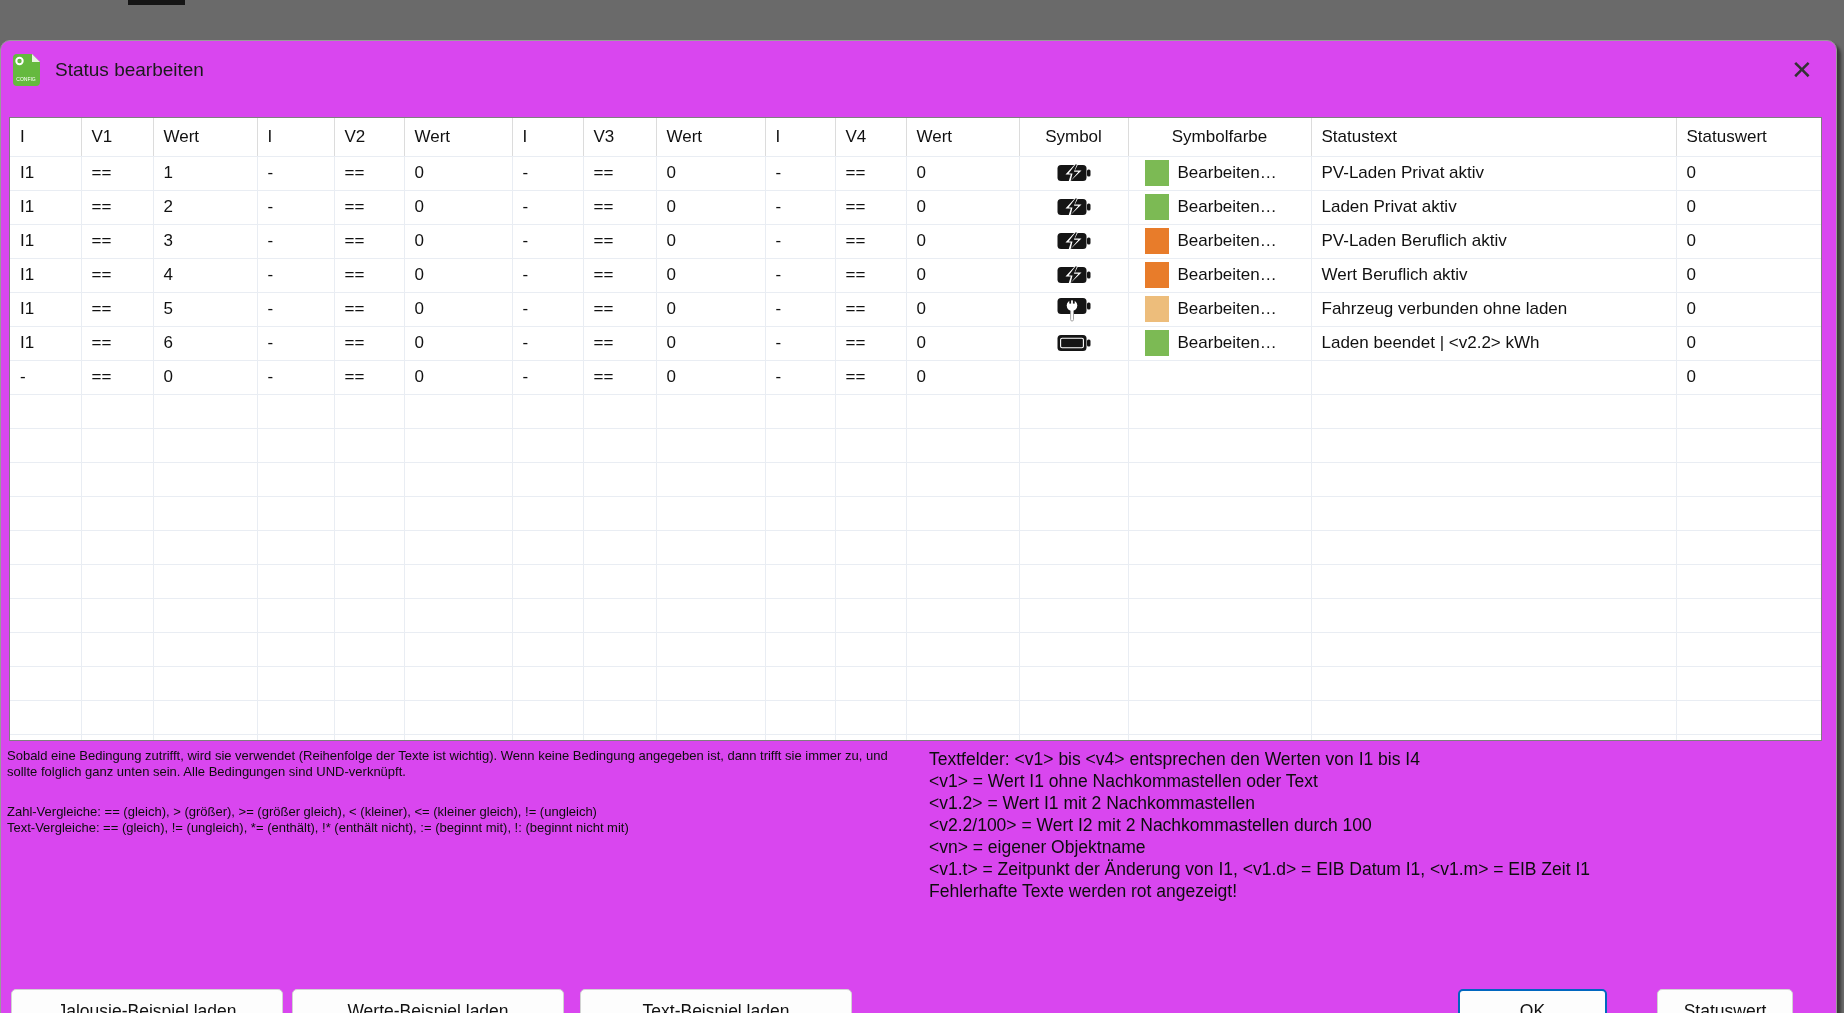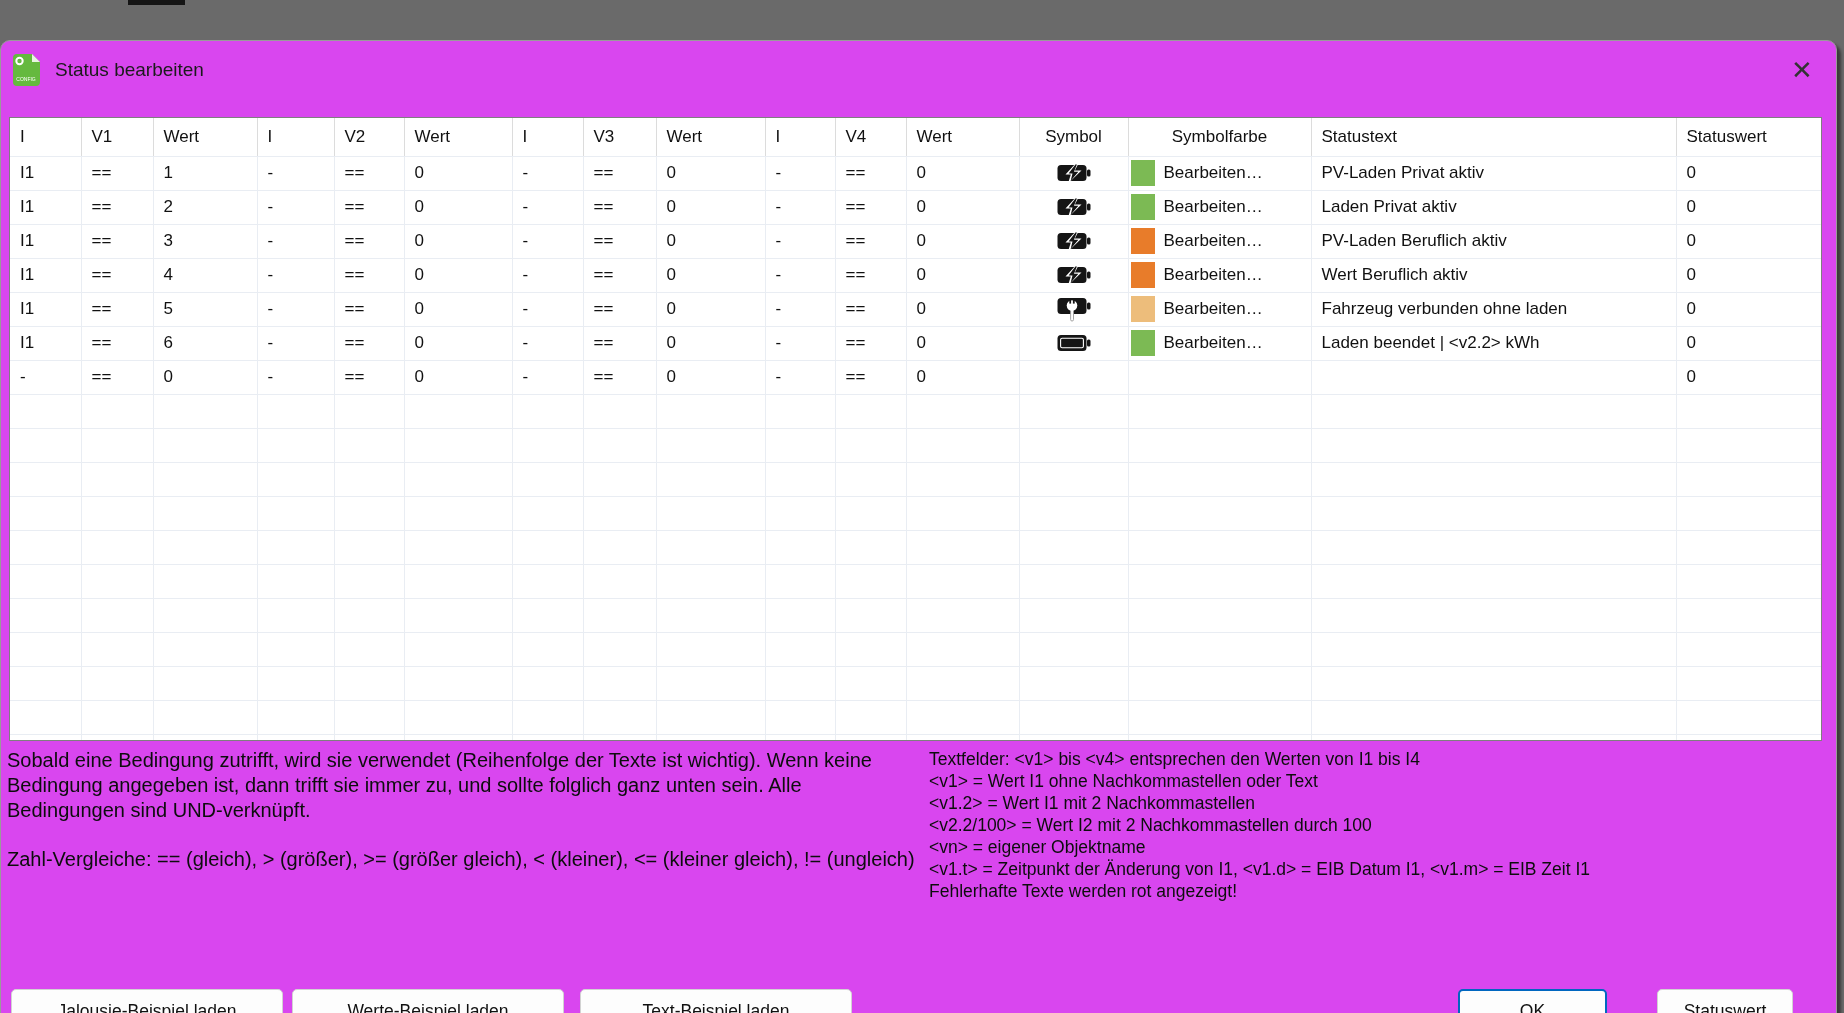--- a/index.html
+++ b/index.html
@@ -66,25 +66,25 @@
   }
   tr td:first-child { border-left: none; }
   tr td:last-child { border-right: none; }
   td.symbol-cell { text-align: center; padding: 0; }
   td.symbol-cell svg { vertical-align: middle; }
   .swatch {
     display: inline-block; width: 24px; height: 26px;
     vertical-align: middle; margin-right: 9px;
   }
   .edit-label { vertical-align: middle; cursor: pointer; }
-  td.colorcell { padding-left: 2px; }
+  td.colorcell { padding-left: 16px; }
   
   .help-left {
     position: absolute; left: 6px; top: 707px; width: 912px;
-    font-size: 20px; line-height: 1.26; color: #0d0d0d;
+    font-size: 13px; line-height: 1.26; color: #0d0d0d;
   }
   .help-left .para { margin: 0; }
   .help-left .para.gap-after { margin-bottom: 23px; }
   .help-right {
     position: absolute; left: 928px; top: 707px; width: 900px;
     font-size: 17.5px; line-height: 1.26; color: #0d0d0d;
     white-space: nowrap;
   }
   
   .btn {
@@ -515,20 +515,21 @@
             <td></td>
             <td></td>
           </tr>
         </tbody>
     </table>
   </div>
 
   <div class="help-left" id="help-left">
       <div class="para gap-after">Sobald eine Bedingung zutrifft, wird sie verwendet (Reihenfolge der Texte ist wichtig). Wenn keine Bedingung angegeben ist, dann trifft sie immer zu, und sollte folglich ganz unten sein. Alle Bedingungen sind UND-verknüpft.</div>
       <div class="para">Zahl-Vergleiche: == (gleich), &gt; (größer), &gt;= (größer gleich), &lt; (kleiner), &lt;= (kleiner gleich), != (ungleich)</div>
+      <div class="para">Text-Vergleiche: == (gleich), != (ungleich), *= (enthält), !* (enthält nicht), := (beginnt mit), !: (beginnt nicht mit)</div>
     </div>
   <div class="help-right" id="help-right">
       <div>Textfelder: &lt;v1&gt; bis &lt;v4&gt; entsprechen den Werten von I1 bis I4</div>
       <div>&lt;v1&gt; = Wert I1 ohne Nachkommastellen oder Text</div>
       <div>&lt;v1.2&gt; = Wert I1 mit 2 Nachkommastellen</div>
       <div>&lt;v2.2/100&gt; = Wert I2 mit 2 Nachkommastellen durch 100</div>
       <div>&lt;vn&gt; = eigener Objektname</div>
       <div>&lt;v1.t&gt; = Zeitpunkt der Änderung von I1, &lt;v1.d&gt; = EIB Datum I1, &lt;v1.m&gt; = EIB Zeit I1</div>
       <div>Fehlerhafte Texte werden rot angezeigt!</div>
     </div>

